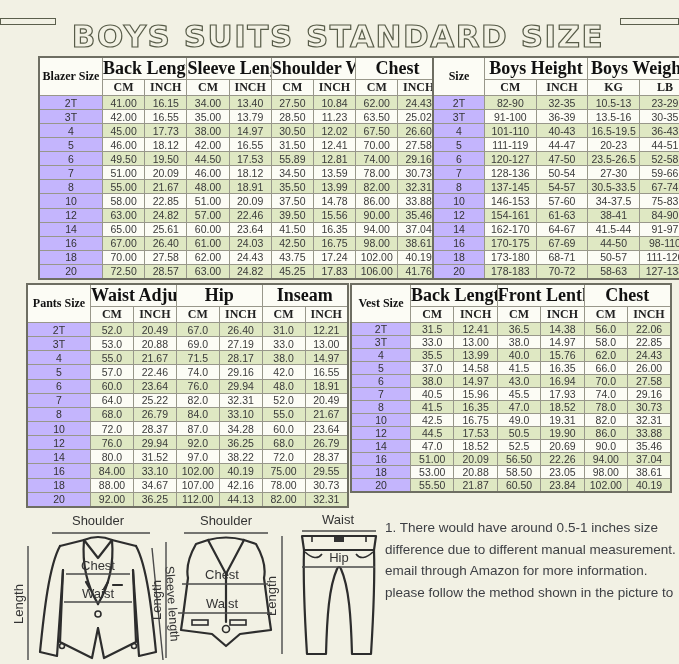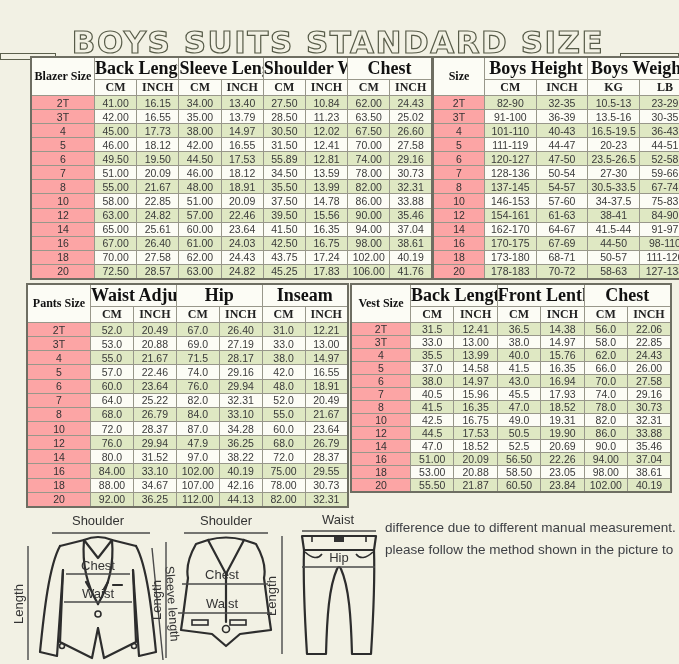--- a/index.html
+++ b/index.html
@@ -5,45 +5,45 @@
   html,body{margin:0;padding:0;}
   body{
     width:679px;height:664px;position:relative;overflow:hidden;
     background:#f2f1e4;
     font-family:"Liberation Sans",sans-serif;
   }
 
   
   #title-row{
     position:absolute;top:18px;left:0;width:679px;height:42px;
-    display:flex;align-items:flex-end;justify-content:center;gap:16px;
+    display:flex;align-items:flex-start;justify-content:center;gap:16px;
   }
   .title-bar{height:5px;border:1px solid #5b5f4c;background:transparent;}
   .title-bar.left{width:106px;}
   .title-bar.right{width:112px;}
   #title-text{
     font-family:"DejaVu Sans",sans-serif;font-weight:bold;
     font-size:31px;letter-spacing:1.5px;white-space:nowrap;
     color:rgba(0,0,0,0);-webkit-text-stroke:1.2px #585c49;
   }
 
   
   table{
     position:absolute;border-collapse:collapse;table-layout:fixed;
     background:#fcfcf5;border:2px solid #6e6e62;
   }
   th,td{border:1px solid #98978a;text-align:center;padding:0;overflow:hidden;white-space:nowrap;}
   th.size-h{font-family:"Liberation Serif",serif;font-size:12px;font-weight:bold;color:#111;}
   th.group-h{font-family:"Liberation Serif",serif;font-size:18px;font-weight:bold;color:#111;}
   th.unit-h{font-family:"Liberation Serif",serif;font-size:12px;font-weight:bold;color:#222;}
   td{font-size:10.5px;color:#3a3a3a;}
-  td.size-c{color:#333;background:#fca5a5;}
+  td.size-c{color:#333;background:#c4b5fd;}
   tr.shaded td.val{background:#dfe8c3;}
 
-  #blazer-table{left:30px;top:56px;width:403px;height:224px;}
+  #blazer-table{left:38px;top:56px;width:403px;height:224px;}
   #size-table  {left:432px;top:56px;width:260px;height:224px;}
   #pants-table {left:26px;top:283px;width:323px;height:225px;padding-left:38px;}
   #vest-table  {left:350px;top:283px;width:322px;height:210px;}
   #blazer-table .size-h{width:62px;}
   #size-table  .size-h{width:50px;}
   #pants-table .size-h{width:62px;}
   #vest-table  .size-h{width:58px;}
 
   
   svg{position:absolute;overflow:visible;}
@@ -435,21 +435,21 @@
         <td class="val">28.37</td>
         <td class="val">87.0</td>
         <td class="val">34.28</td>
         <td class="val">60.0</td>
         <td class="val">23.64</td>
       </tr>
       <tr class="shaded">
         <td class="size-c">12</td>
         <td class="val">76.0</td>
         <td class="val">29.94</td>
-        <td class="val">47.9</td>
+        <td class="val">92.0</td>
         <td class="val">36.25</td>
         <td class="val">68.0</td>
         <td class="val">26.79</td>
       </tr>
       <tr>
         <td class="size-c">14</td>
         <td class="val">80.0</td>
         <td class="val">31.52</td>
         <td class="val">97.0</td>
         <td class="val">38.22</td>
@@ -681,16 +681,18 @@
     <path class="btn" d="M48,24 V30 M75,24 V30 M102,24 V30"></path>
     <rect x="70" y="25" width="10" height="5" fill="#333"></rect>
     <path class="btn" d="M41,40 Q52,50 58,42 M109,40 Q98,50 92,42"></path>
     <path class="garment" d="M40,38 C39,70 41,110 43,142 H62 C63,105 65,75 73,57 Q75,53 77,57 C85,75 87,105 88,142 H107 C109,110 111,70 110,38"></path>
   </g>
   <text x="75" y="50" text-anchor="middle">Hip</text>
   <path class="thin" d="M38,55 H111"></path>
 </svg>
 
 <div id="notes">
+  <div>1. There would have around 0.5-1 inches size</div>
   <div>difference due to different manual measurement.</div>
+  <div>email through Amazon for more information.</div>
   <div>please follow the method shown in the picture to</div>
 
 </div>
 
 </body></html>

